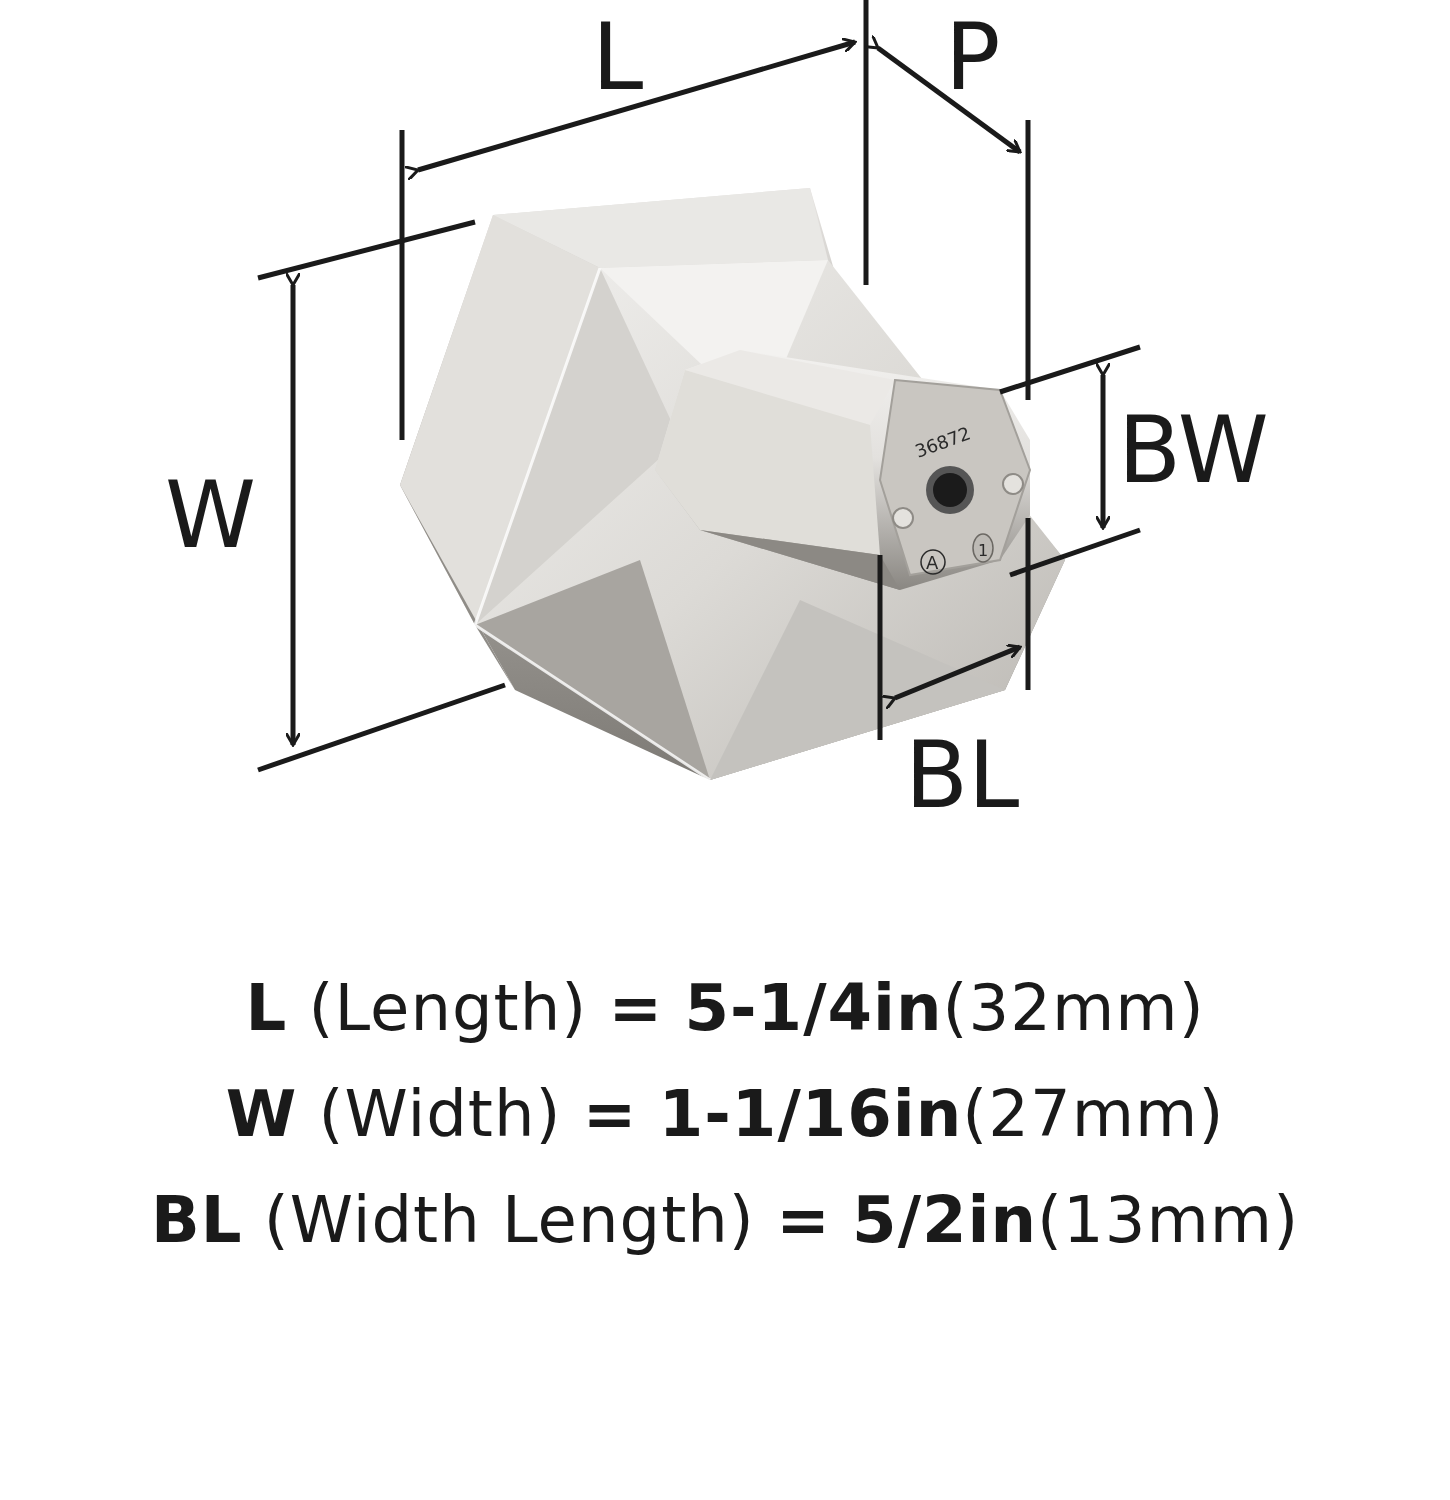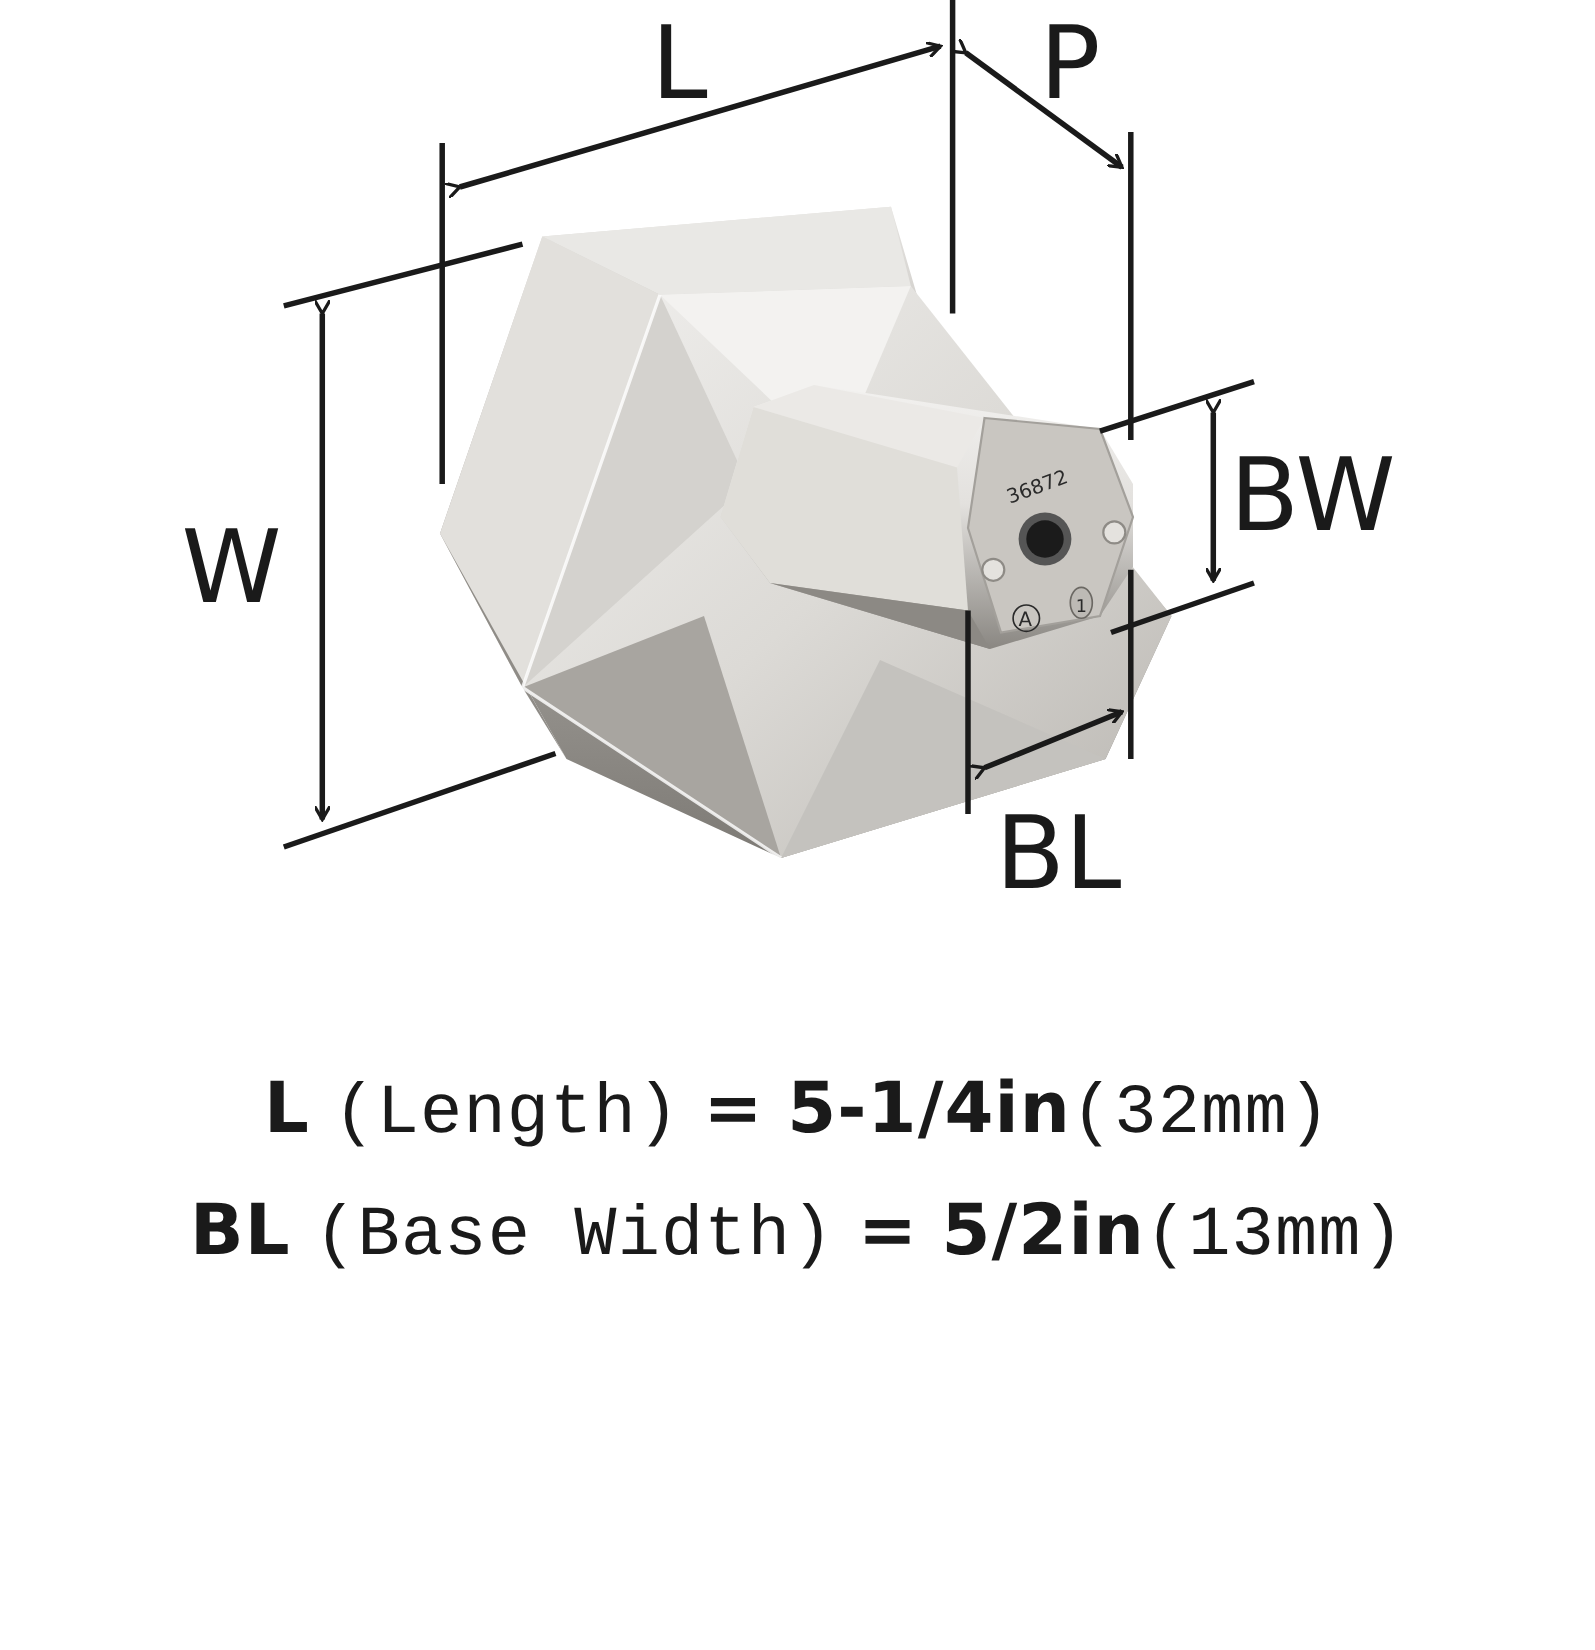--- a/index.html
+++ b/index.html
@@ -3,21 +3,21 @@
 <meta charset="utf-8">
 <style>
   html, body { margin:0; padding:0; background:#ffffff; }
   body { width:1450px; height:1500px; position:relative; overflow:hidden;
          font-family: "DejaVu Sans", "Liberation Sans", sans-serif; color:#1a1a1a; }
   #diagram { position:absolute; left:0; top:0; width:1450px; height:900px; }
   .dim-label { position:absolute; font-size:92px; font-weight:500; color:#1a1a1a; line-height:1; }
   #specs { position:absolute; left:0; top:955px; width:1450px; }
   .spec-line { text-align:center; font-size:64px; line-height:106px; white-space:nowrap; letter-spacing:1px; }
   .spec-line .abbr, .spec-line .imp { font-weight:700; }
-  .spec-line .name, .spec-line .metric, .spec-line .eq { font-weight:400;font-family:Liberation Mono, monospace; }
+  .spec-line .name, .spec-line .metric, .spec-line .eq { font-weight:400; }
 </style>
 </head>
 <body>
 
 <div id="diagram">
   <svg width="1450" height="900" viewBox="0 0 1450 900">
     <defs>
       <linearGradient id="gFront" x1="0" y1="0" x2="1" y2="1">
         <stop offset="0" stop-color="#f1f0ee"></stop>
         <stop offset="0.5" stop-color="#dcdad6"></stop>
@@ -111,18 +111,24 @@
 </div>
 
 <div id="specs">
   <div class="spec-line">
     <span class="abbr">L</span>
     <span class="name">(Length)</span>
     <span class="imp">=</span>
     <span class="imp">5-1/4in</span><span class="metric">(32mm)</span>
   </div>
   <div class="spec-line">
+    <span class="abbr">W</span>
+    <span class="name">(Width)</span>
+    <span class="imp">=</span>
+    <span class="imp">1-1/16in</span><span class="metric">(27mm)</span>
+  </div>
+  <div class="spec-line">
     <span class="abbr">BL</span>
-    <span class="name">(Base Width)</span>
+    <span class="name">(Width Length)</span>
     <span class="imp">=</span>
     <span class="imp">5/2in</span><span class="metric">(13mm)</span>
   </div>
 </div>
 
 </body></html>

